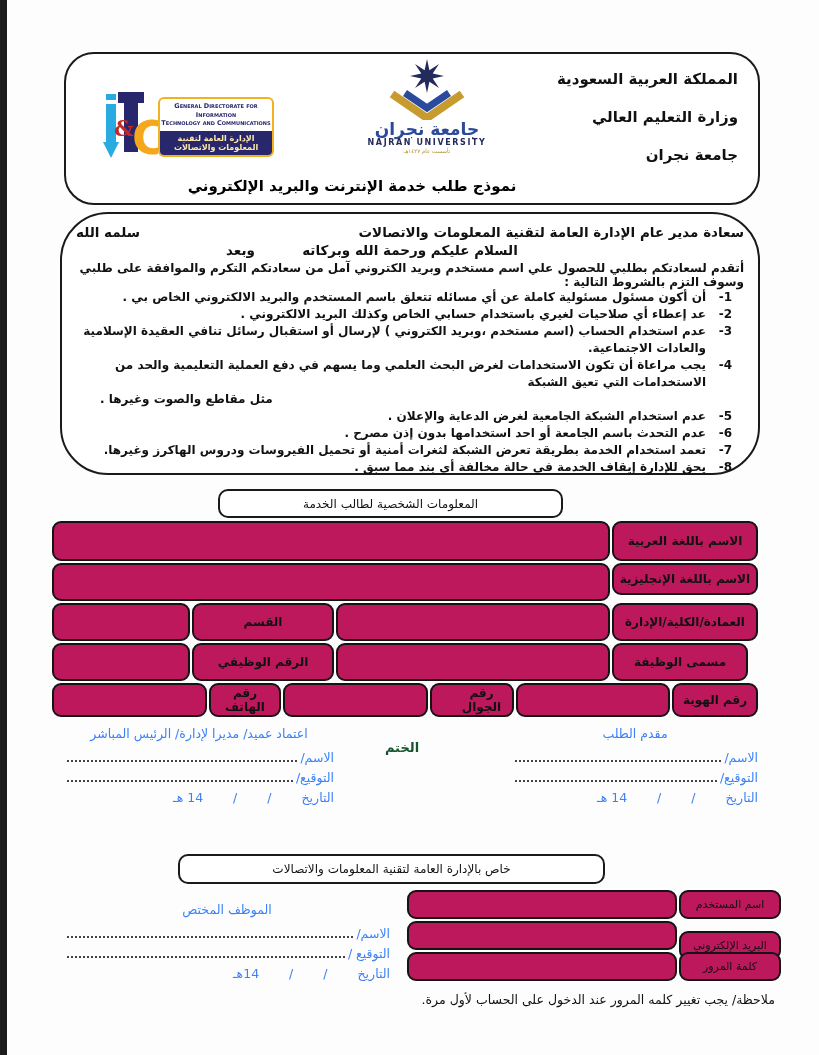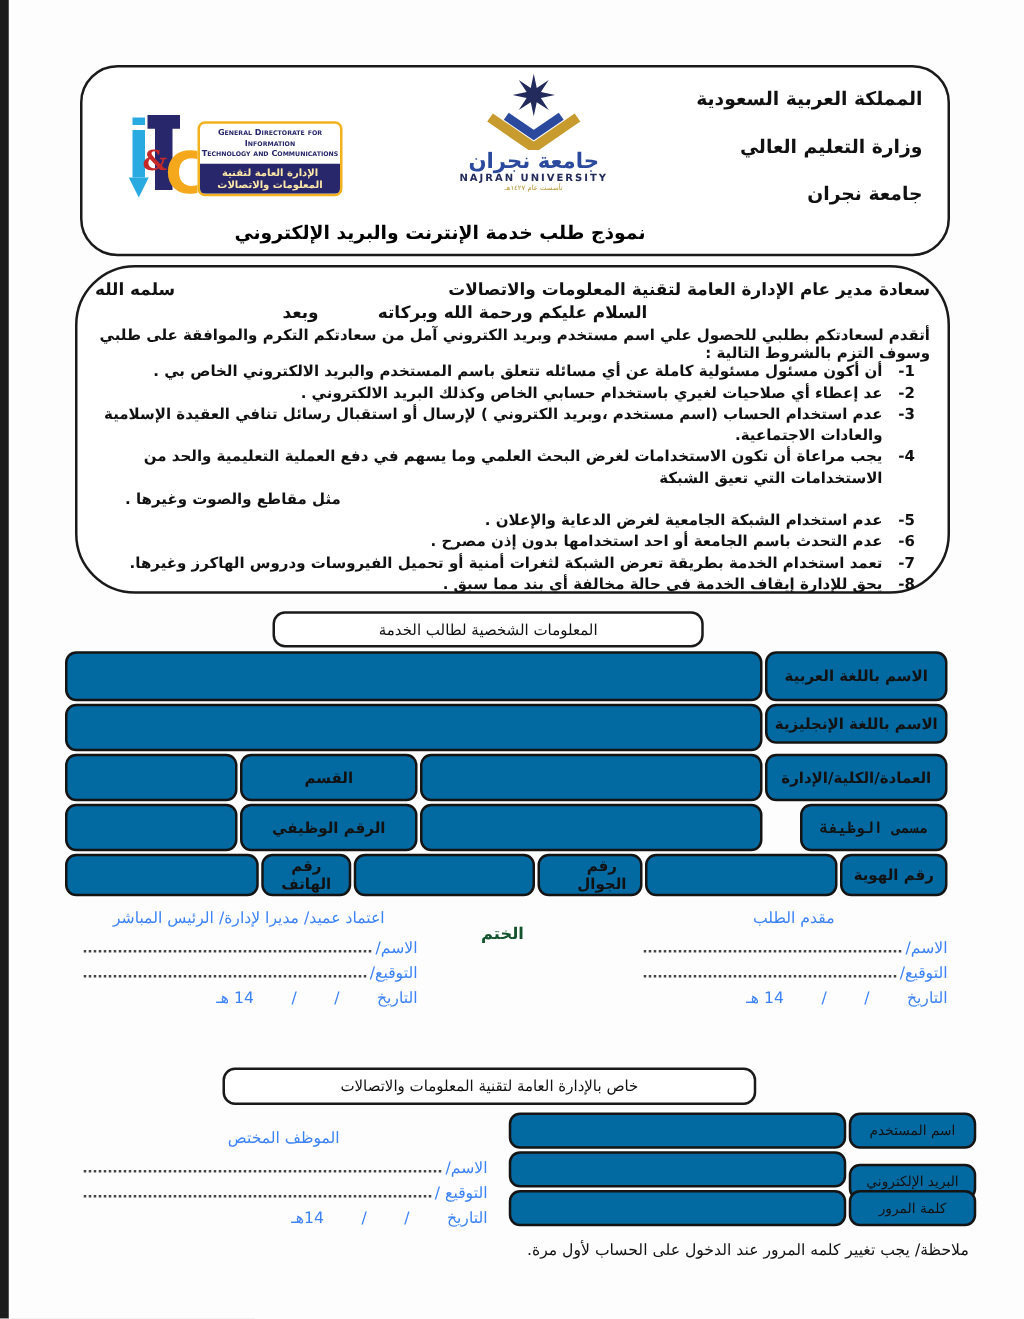--- a/index.html
+++ b/index.html
@@ -33,21 +33,21 @@
   .letter-intro { font-weight:bold; font-size:12px; text-align:right; margin-top:3px; color:#111; }
   .term { display:flex; gap:6px; padding-right:12px; font-weight:bold; font-size:12px; line-height:17px; color:#111; }
   .term-num { min-width:20px; text-align:right; }
   .term-cont { direction:rtl; text-align:left; padding-left:24px; font-weight:bold; font-size:12px; line-height:17px; color:#111; }
 
   
   .section-pill { position:absolute; border:2px solid #1a1a1a; border-radius:10px; background:#fff;
     display:flex; align-items:center; justify-content:center; font-size:12px; color:#111; }
 
   
-  .cell { position:absolute; border:2px solid #141414; border-radius:9px; background:#0369a1; }
+  .cell { position:absolute; border:2px solid #141414; border-radius:9px; background:#be185d; }
   .cell-label { display:flex; align-items:center; justify-content:center; font-weight:bold; font-size:12px; color:#111; text-align:center; padding:0 2px; }
   .cell-input { outline:none; font-family:"DejaVu Sans", sans-serif; font-size:13px; padding:0 8px; direction:rtl; }
   .cell-label-sm { font-weight:normal; font-size:11px; }
 
   
   .sig-block { position:absolute; font-size:12.5px; color:#3b82f6; }
   .sig-title { text-align:center; margin-bottom:4px; }
   .sig-line { display:flex; align-items:flex-end; height:20px; }
   .sig-dots { flex:1; border-bottom:2px dotted #444; margin:0 3px 3px 3px; }
   .sig-date { display:flex; gap:30px; height:20px; align-items:flex-end; }
@@ -151,21 +151,21 @@
   <input class="cell cell-input" style="left: 52px; top: 521px; width: 558px; height: 40px;">
 
   <div class="cell cell-label" style="left:612px; top:563px; width:146px; height:32px;">الاسم باللغة الإنجليزية</div>
   <input class="cell cell-input" style="left: 52px; top: 563px; width: 558px; height: 38px;">
 
   <div class="cell cell-label" style="left:612px; top:603px; width:146px; height:38px;">العمادة/الكلية/الإدارة</div>
   <input class="cell cell-input" style="left: 336px; top: 603px; width: 274px; height: 38px;">
   <div class="cell cell-label" style="left:192px; top:603px; width:142px; height:38px;">القسم</div>
   <input class="cell cell-input" style="left: 52px; top: 603px; width: 138px; height: 38px;">
 
-  <div class="cell cell-label" style="left:640px; top:643px; width:118px; height:38px;font-family:Liberation Mono, monospace;">مسمى الوظيفة</div>
+  <div class="cell cell-label" style="left:612px; top:643px; width:136px; height:38px;">مسمى الوظيفة</div>
   <input class="cell cell-input" style="left: 336px; top: 643px; width: 274px; height: 38px;">
   <div class="cell cell-label" style="left:192px; top:643px; width:142px; height:38px;">الرقم الوظيفي</div>
   <input class="cell cell-input" style="left: 52px; top: 643px; width: 138px; height: 38px;">
 
   <div class="cell cell-label" style="left:672px; top:683px; width:86px; height:34px;">رقم الهوية</div>
   <input class="cell cell-input" style="left: 516px; top: 683px; width: 154px; height: 34px;">
   <div class="cell cell-label" style="left:430px; top:683px; width:84px; height:34px;padding-left:21px;">رقم الجوال</div>
   <input class="cell cell-input" style="left: 283px; top: 683px; width: 145px; height: 34px;">
   <div class="cell cell-label" style="left:209px; top:683px; width:72px; height:34px;">رقم الهاتف</div>
   <input class="cell cell-input" style="left: 52px; top: 683px; width: 155px; height: 34px;">

